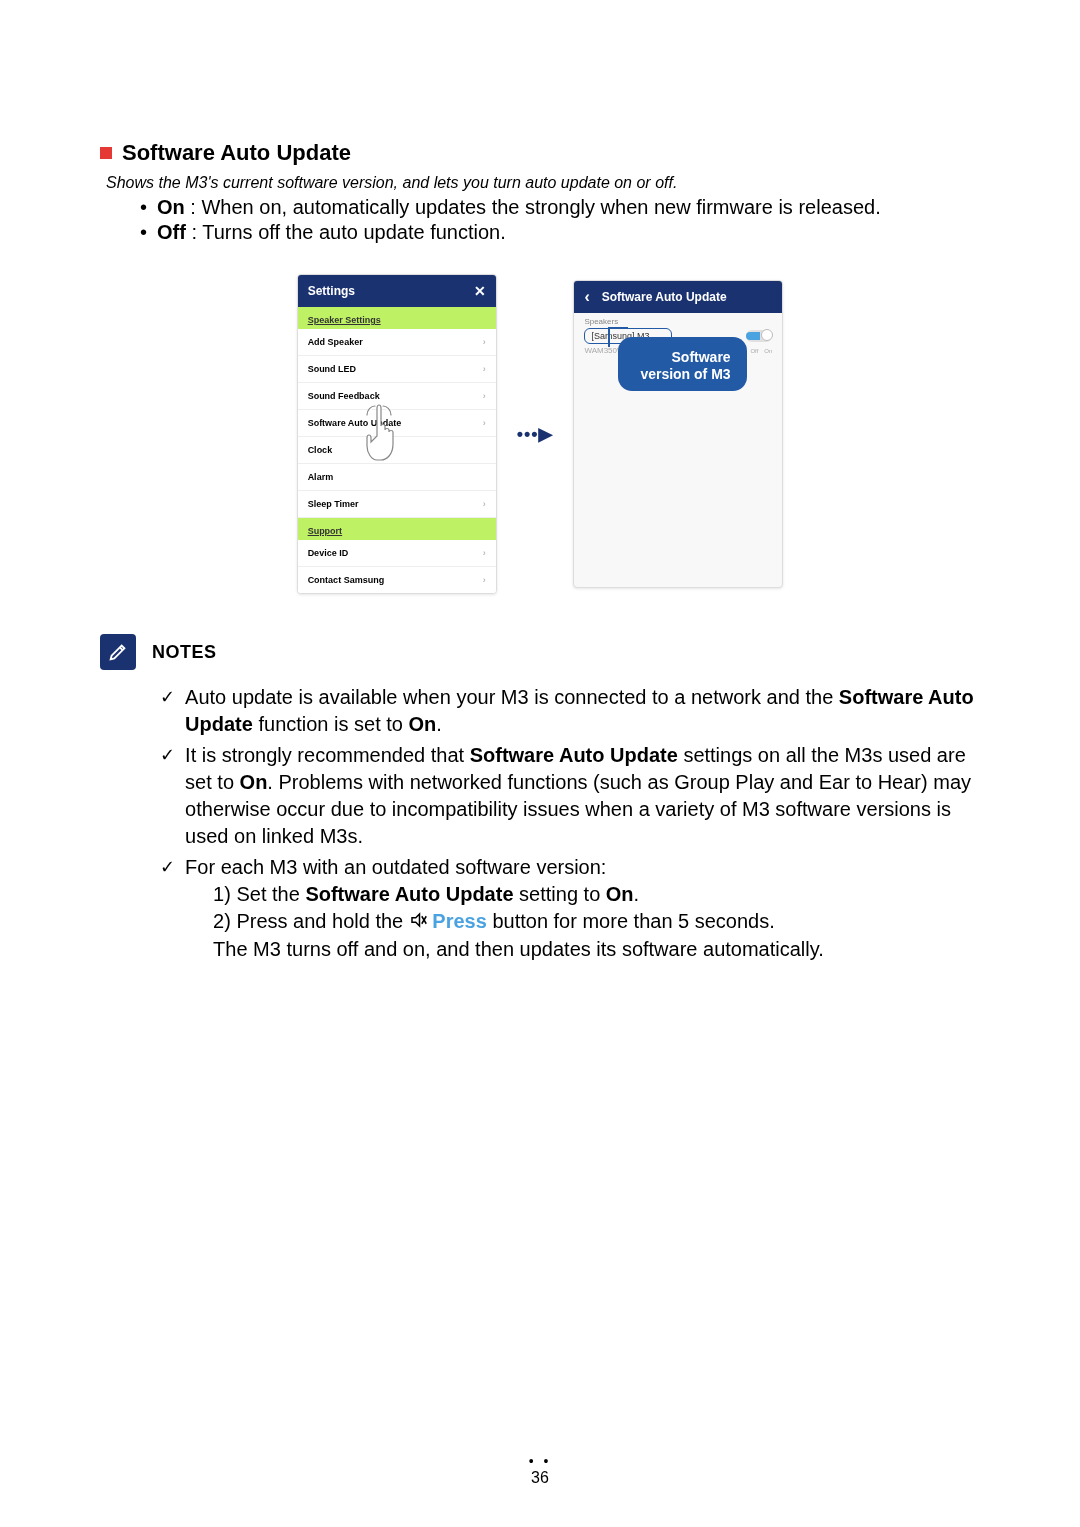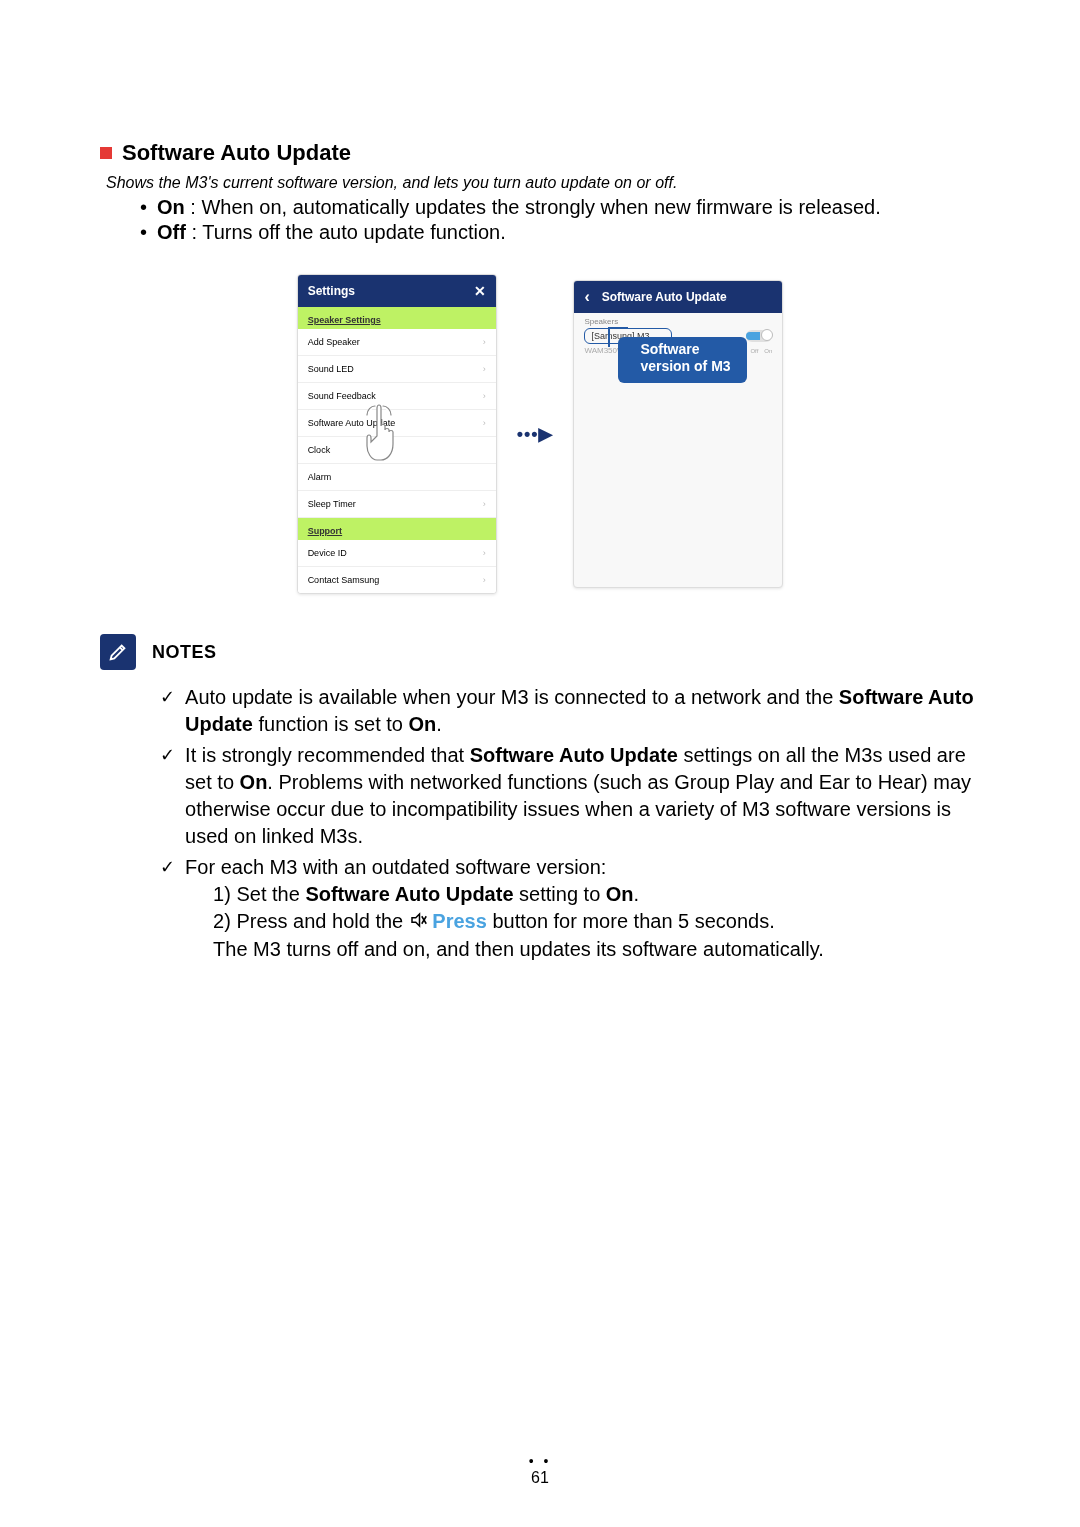--- a/index.html
+++ b/index.html
@@ -18,39 +18,39 @@
 .bullet-dot { margin-right: 10px; }
 .bold { font-weight: bold; }
 
 .screens { display: flex; align-items: center; justify-content: center; margin-top: 30px; margin-bottom: 40px; }
 
 
 .screen { width: 200px; background: #fff; border: 1px solid #ddd; border-radius: 4px; overflow: hidden; box-shadow: 0 1px 3px rgba(0,0,0,0.1); }
 .screen-header { background: #1a3370; color: #fff; display: flex; align-items: center; justify-content: space-between; padding: 8px 10px; font-size: 12px; font-weight: bold; }
 .close-x { color: #fff; font-size: 14px; cursor: pointer; }
 .section-label { font-size: 9px; font-weight: bold; color: #333; padding: 8px 10px 4px 10px; background: #bef264; text-decoration: underline; }
-.menu-item { display: flex; align-items: center; justify-content: space-between; padding: 8px 10px; font-size: 9px; font-weight: normal; border-bottom: 1px solid #eee; background: #fff; }
+.menu-item { display: flex; align-items: center; justify-content: space-between; padding: 8px 10px; font-size: 9px; font-weight: bold; border-bottom: 1px solid #eee; background: #fff; }
 .chevron { color: #bbb; font-size: 9px; }
 
 
 .between-arrow { margin: 0 20px; color: #1a3370; font-size: 18px; letter-spacing: 1px; font-weight: bold; }
 .between-arrow .dots { color: #1a3370; }
 
 
 .screen2 { width: 210px; background: #f8f8f8; border: 1px solid #ddd; border-radius: 4px; overflow: hidden; box-shadow: 0 1px 3px rgba(0,0,0,0.1); position: relative; min-height: 308px; }
 .screen2-header { background: #1a3370; color: #fff; display: flex; align-items: center; padding: 8px 10px; font-size: 12px; font-weight: bold; }
 .back-chevron { color: #fff; margin-right: 12px; font-size: 16px; line-height: 1; }
 .speakers-label { font-size: 8px; color: #888; padding: 4px 10px 0 10px; }
 .speaker-row { padding: 2px 10px 4px 10px; font-size: 9px; color: #333; display:flex; justify-content:space-between; align-items:center;}
 .speaker-name-box { border: 1.5px solid #235aa6; border-radius: 6px; padding: 2px 22px 2px 6px; display: inline-block; position: relative; }
 .version-row { padding: 0 10px 6px 10px; font-size: 8px; color: #aaa; display:flex; justify-content:space-between; align-items:center; margin-top:-2px;}
 .toggle { width: 26px; height: 12px; background: #e0e0e0; border-radius: 7px; position: relative; }
 .toggle-knob { width: 12px; height: 12px; background: #fff; border: 1px solid #bbb; border-radius: 50%; position: absolute; right: -1px; top: -1px; }
 .toggle-on-bar { position:absolute; left:0; top:2px; width:14px; height:8px; background:#4aa3e0; border-radius:5px 0 0 5px;}
-.callout { position: absolute; top: 56px; left: 44px; background: #235aa6; color: #fff; font-size: 14px; font-weight: bold; padding: 4px 16px 8px 22px; border-radius: 6px; line-height: 1.2; text-align: left; }
+.callout { position: absolute; top: 56px; left: 44px; background: #235aa6; color: #fff; font-size: 14px; font-weight: bold; padding: 12px 16px 8px 22px; border-radius: 14px; line-height: 1.2; text-align: right; }
 .callout::before { content:""; position:absolute; left:-10px; top:-10px; width:18px; height:18px; border-left:2px solid #235aa6; border-top:2px solid #235aa6; }
 
 
 .notes-block { display: flex; align-items: center; margin-top: 30px; margin-bottom: 14px; }
 .notes-icon { width: 36px; height: 36px; background: #1a3370; border-radius: 4px; display: flex; align-items: center; justify-content: center; margin-right: 16px; color: #fff; }
 .notes-icon svg { width: 22px; height: 22px; stroke: #fff; stroke-width: 2; fill: none; }
 .notes-title { font-size: 18px; font-weight: bold; letter-spacing: 0.5px; }
 
 .check-list { margin-left: 60px; font-size: 20px; }
 .check-item { display: flex; align-items: flex-start; margin-bottom: 4px; }
@@ -220,14 +220,14 @@
         </div>
         <div class="subnum">The M3 turns off and on, and then updates its software automatically.</div>
       </span>
     </div>
   </div>
 
 </div>
 
 <div class="page-number">
   <div class="page-dots">• •</div>
-  <div>61</div>
+  <div>36</div>
 </div>
 
 </body></html>

